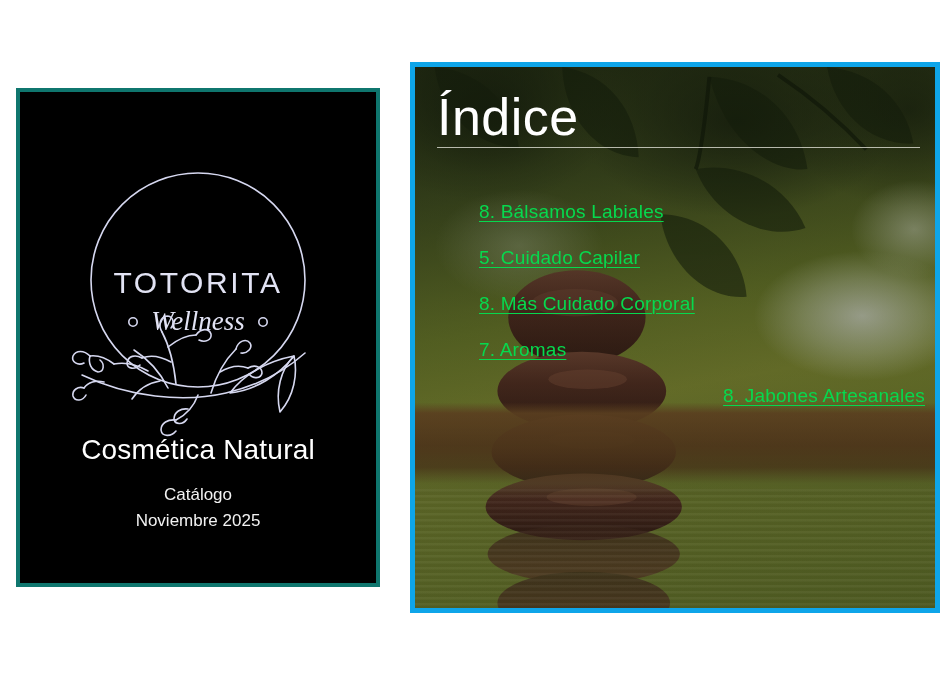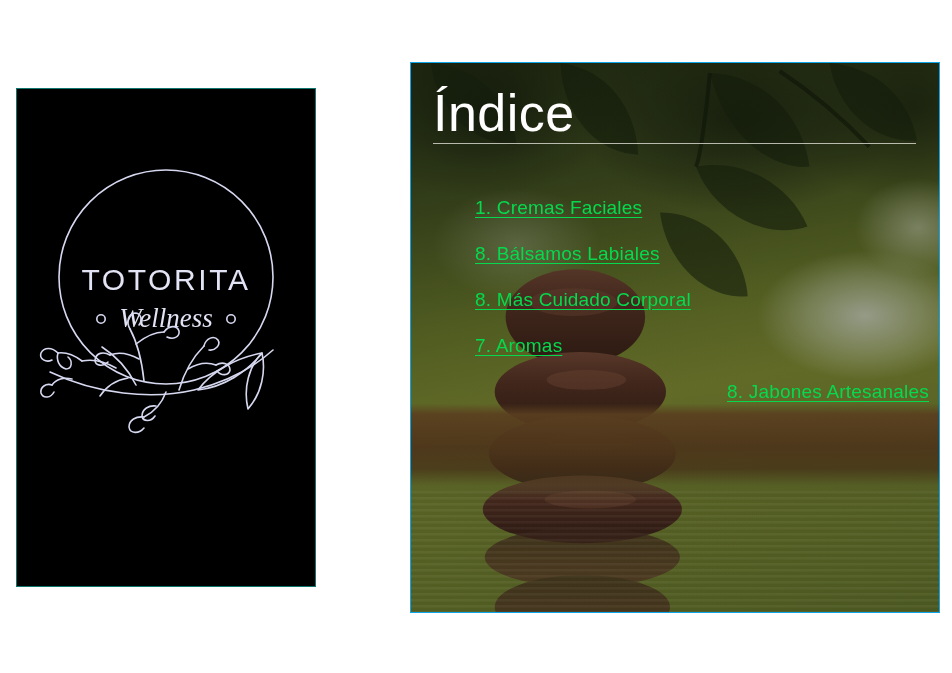--- a/index.html
+++ b/index.html
@@ -13,24 +13,24 @@
     position: relative;
     overflow: hidden;
     font-family: "Liberation Sans", sans-serif;
   }
 
   
   #cover-card {
     position: absolute;
     left: 16px;
     top: 88px;
-    width: 300px;
+    width: 364px;
     height: 499px;
     background: #000000;
-    border: 1px solid #0f766e;
+    border: 4px solid #0f766e;
     box-sizing: border-box;
     overflow: hidden;
   }
 
   #logo-mark {
     position: absolute;
     left: 50%;
     top: 58px;
     transform: translateX(-50%);
     width: 300px;
@@ -68,21 +68,21 @@
     margin: 0;
   }
 
   
   #index-slide {
     position: absolute;
     left: 410px;
     top: 62px;
     width: 530px;
     height: 551px;
-    border: 1px solid #0ea5e9;
+    border: 5px solid #0ea5e9;
     box-sizing: border-box;
     overflow: hidden;
     background: #5d6b32;
   }
 
   
   .bg-layer { position: absolute; inset: 0; }
 
   #bg-foliage {
     background:
@@ -225,20 +225,25 @@
         <path d="M150 245 C 146 256, 138 265, 128 270"></path>
         <path d="M128 270 C 120 269, 113 273, 113 280 C 114 287, 123 287, 128 281"></path>
         <path d="M140 259 C 133 258, 126 262, 126 269 C 127 275, 135 275, 139 269"></path>
 
         <path d="M56 232 C 48 230, 40 232, 36 238"></path>
         <path d="M36 238 C 30 236, 24 240, 25 246 C 27 252, 35 251, 38 245"></path>
       </g>
     </svg>
   </div>
 
+  <div class="cover-text-block">
+    <div id="cover-title">Cosmética Natural</div>
+    <div id="cover-subtitle">Catálogo</div>
+    <div id="cover-date">Noviembre 2025</div>
+  </div>
 </div>
 
 <div id="index-slide">
 
   <div class="bg-layer" id="bg-foliage"></div>
 
   <div class="bg-layer" id="bg-leaves">
     <svg viewBox="0 0 530 551" xmlns="http://www.w3.org/2000/svg" preserveAspectRatio="none">
       <g fill="#1d2710" opacity="0.72">
         <path d="M300 10 C 350 12, 392 48, 400 104 C 370 108, 318 82, 300 10 Z"></path>
@@ -288,19 +293,19 @@
   <div class="bg-layer" id="bg-water"></div>
   <div class="bg-layer" id="bg-ripples"></div>
   <div class="bg-layer" id="bg-scrim"></div>
 
   <div id="index-header">
     <div id="index-title">Índice</div>
     <div id="index-rule"></div>
   </div>
 
   <ul id="index-list">
-    <li><a class="index-link">1. Cremas Faciales</a></li>
     <li><a class="index-link">8. Bálsamos Labiales</a></li>
+    <li><a class="index-link">5. Cuidado Capilar</a></li>
     <li><a class="index-link">8. Más Cuidado Corporal</a></li>
     <li><a class="index-link">7. Aromas</a></li>
     <li><a class="index-link">8. Jabones Artesanales</a></li>
   </ul>
 </div>
 
 </body></html>

